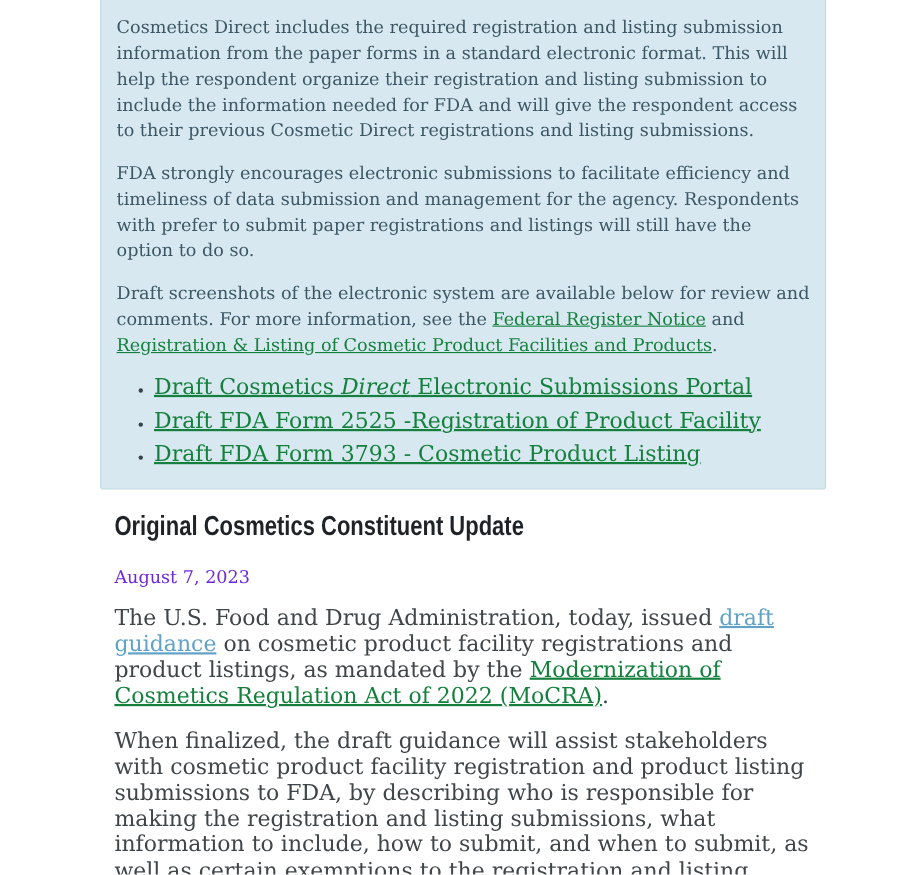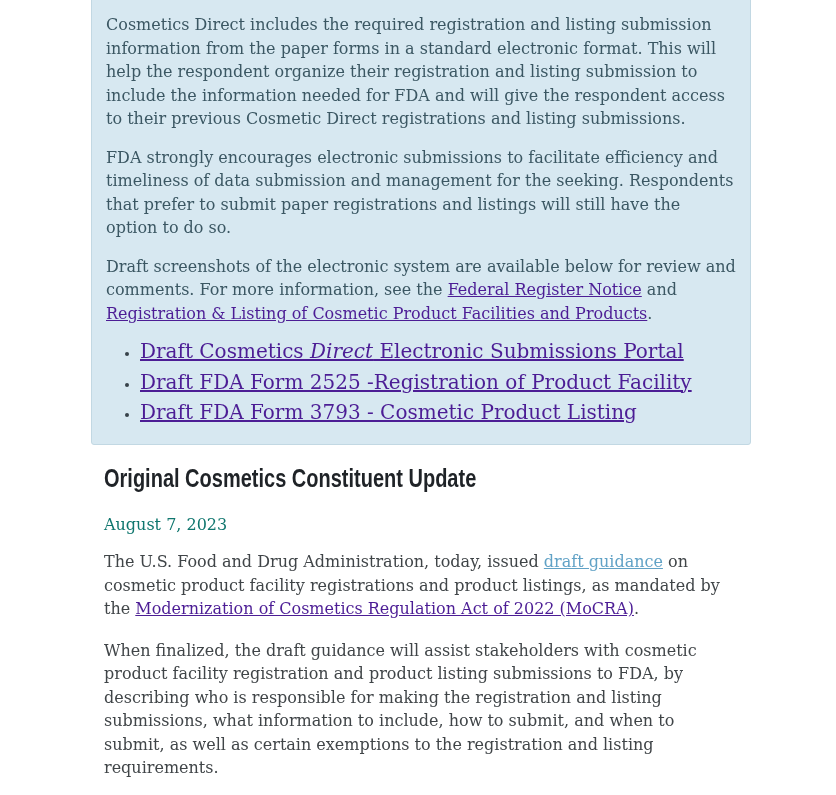--- a/index.html
+++ b/index.html
@@ -44,21 +44,21 @@
     padding: 0 0 0 34px;
     list-style: disc;
   }
   .callout li {
     font-size: 20px;
     line-height: 23.5px;
     margin: 0 0 7px 0;
   }
   .callout li::marker { color: #37424a; font-size: 13px; }
   a.link {
-    color: #4c1d95;
+    color: #15803d;
     cursor: pointer;
   }
   a.link-light {
     color: #61a2c6;
     text-decoration: underline;
     cursor: pointer;
   }
   
   .article-heading {
     margin: 18px 0 0 0;
@@ -69,40 +69,40 @@
     color: #1f2327;
     letter-spacing: 0;
     transform: scaleX(0.8);
     transform-origin: left center;
     white-space: nowrap;
   }
   .article-date {
     margin: 20px 0 0 0;
     font-size: 16px;
     line-height: 23.5px;
-    color: #0f766e;
+    color: #6d28d9;
   }
   .article p.body-p {
     margin: 14px 0 0 0;
-    font-size: 16px;
+    font-size: 20px;
     line-height: 23.5px;
   }
   .article p.body-p + p.body-p {
     margin-top: 18px;
   }
 </style>
 </head>
 <body>
 
 <div class="page">
   <div class="main">
 
     <div class="callout">
       <p>Cosmetics Direct includes the required registration and listing submission information from the paper forms in a standard electronic format. This will help the respondent organize their registration and listing submission to include the information needed for FDA and will give the respondent access to their previous Cosmetic Direct registrations and listing submissions.</p>
-      <p>FDA strongly encourages electronic submissions to facilitate efficiency and timeliness of data submission and management for the seeking. Respondents that prefer to submit paper registrations and listings will still have the option to do so.</p>
+      <p>FDA strongly encourages electronic submissions to facilitate efficiency and timeliness of data submission and management for the agency. Respondents with prefer to submit paper registrations and listings will still have the option to do so.</p>
 
       <p>
         <span>Draft screenshots of the electronic system are available below for review and comments. For more information, see the </span><a class="link" href="#">Federal Register Notice</a><span> and </span><a class="link" href="#">Registration &amp; Listing of Cosmetic Product Facilities and Products</a><span>.</span>
       </p>
 
       <ul>
         <li>
           <a class="link" href="#"><span>Draft Cosmetics </span><i>Direct</i><span> Electronic Submissions Portal</span></a>
         </li>
         <li>

